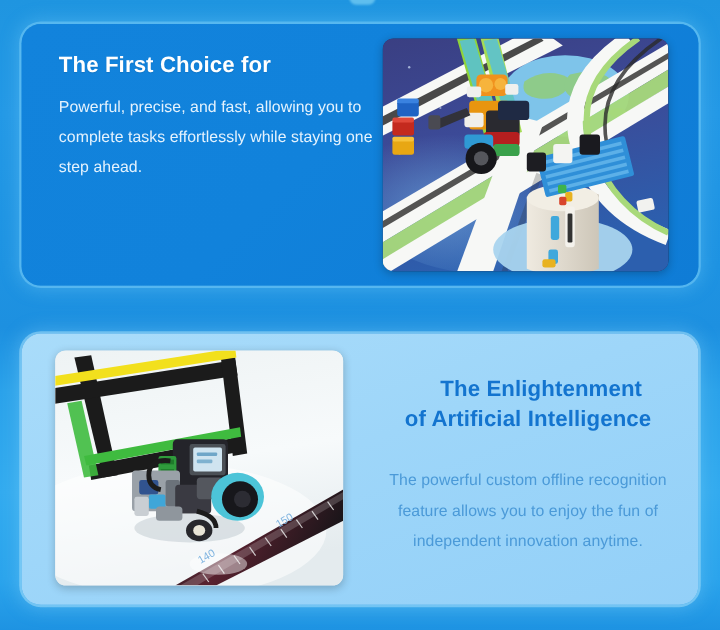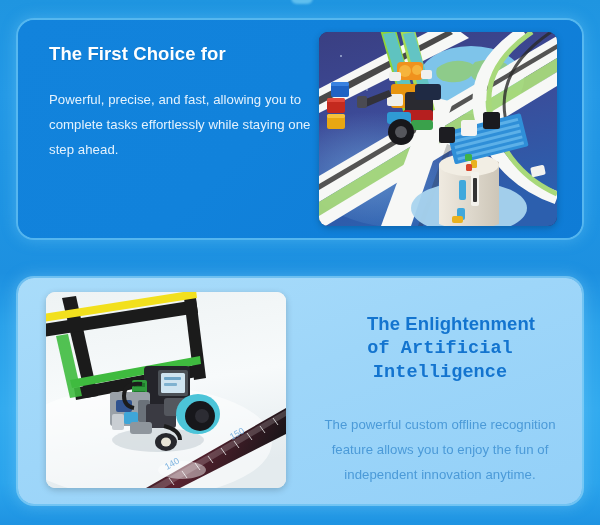--- a/index.html
+++ b/index.html
@@ -29,21 +29,21 @@
     box-shadow:0 0 0 2px rgba(130,210,250,.45), 0 0 14px 3px rgba(120,205,250,.35);
   }
   .card1 .copy{
     position:absolute; left:31px; top:22px; width:268px;
   }
   .h1{
     color:#ffffff; font-size:18.5px; font-weight:bold; line-height:1.33;
     letter-spacing:.1px; text-shadow:0 1px 1px rgba(0,0,0,.10);
   }
   .p1{
-    margin-top:20px; color:#e4f2fd; font-size:13.2px; line-height:1.92;
+    margin-top:9px; color:#e4f2fd; font-size:13.2px; line-height:1.92;
     letter-spacing:.05px;
   }
 
   .photo1{
     position:absolute; left:301px; top:12px; width:238px; height:194px;
     border-radius:9px; overflow:hidden;
     background:#2b2d63;
     box-shadow:0 2px 7px rgba(0,0,0,.22);
   }
   .photo1 svg{ display:block; width:100%; height:100%; }
@@ -63,21 +63,21 @@
   .photo2 svg{ display:block; width:100%; height:100%; }
 
   .card2 .copy{
     position:absolute; left:296px; top:34px; width:252px; text-align:center;
   }
   .h2{
     color:#1374cf; font-size:18.5px; font-weight:bold; line-height:1.33;
     letter-spacing:.1px;
   }
   .h2 .l1{ display:block; padding-left:22px; }
-  .h2 .l2{ display:block;font-family:Liberation Mono, monospace; }
+  .h2 .l2{ display:block; }
   .p2{
     margin-top:26px; color:#4b9ad8; font-size:13.2px; line-height:1.92;
     letter-spacing:.05px;
   }
 </style>
 </head>
 <body>
 
 <div class="stage">
 

